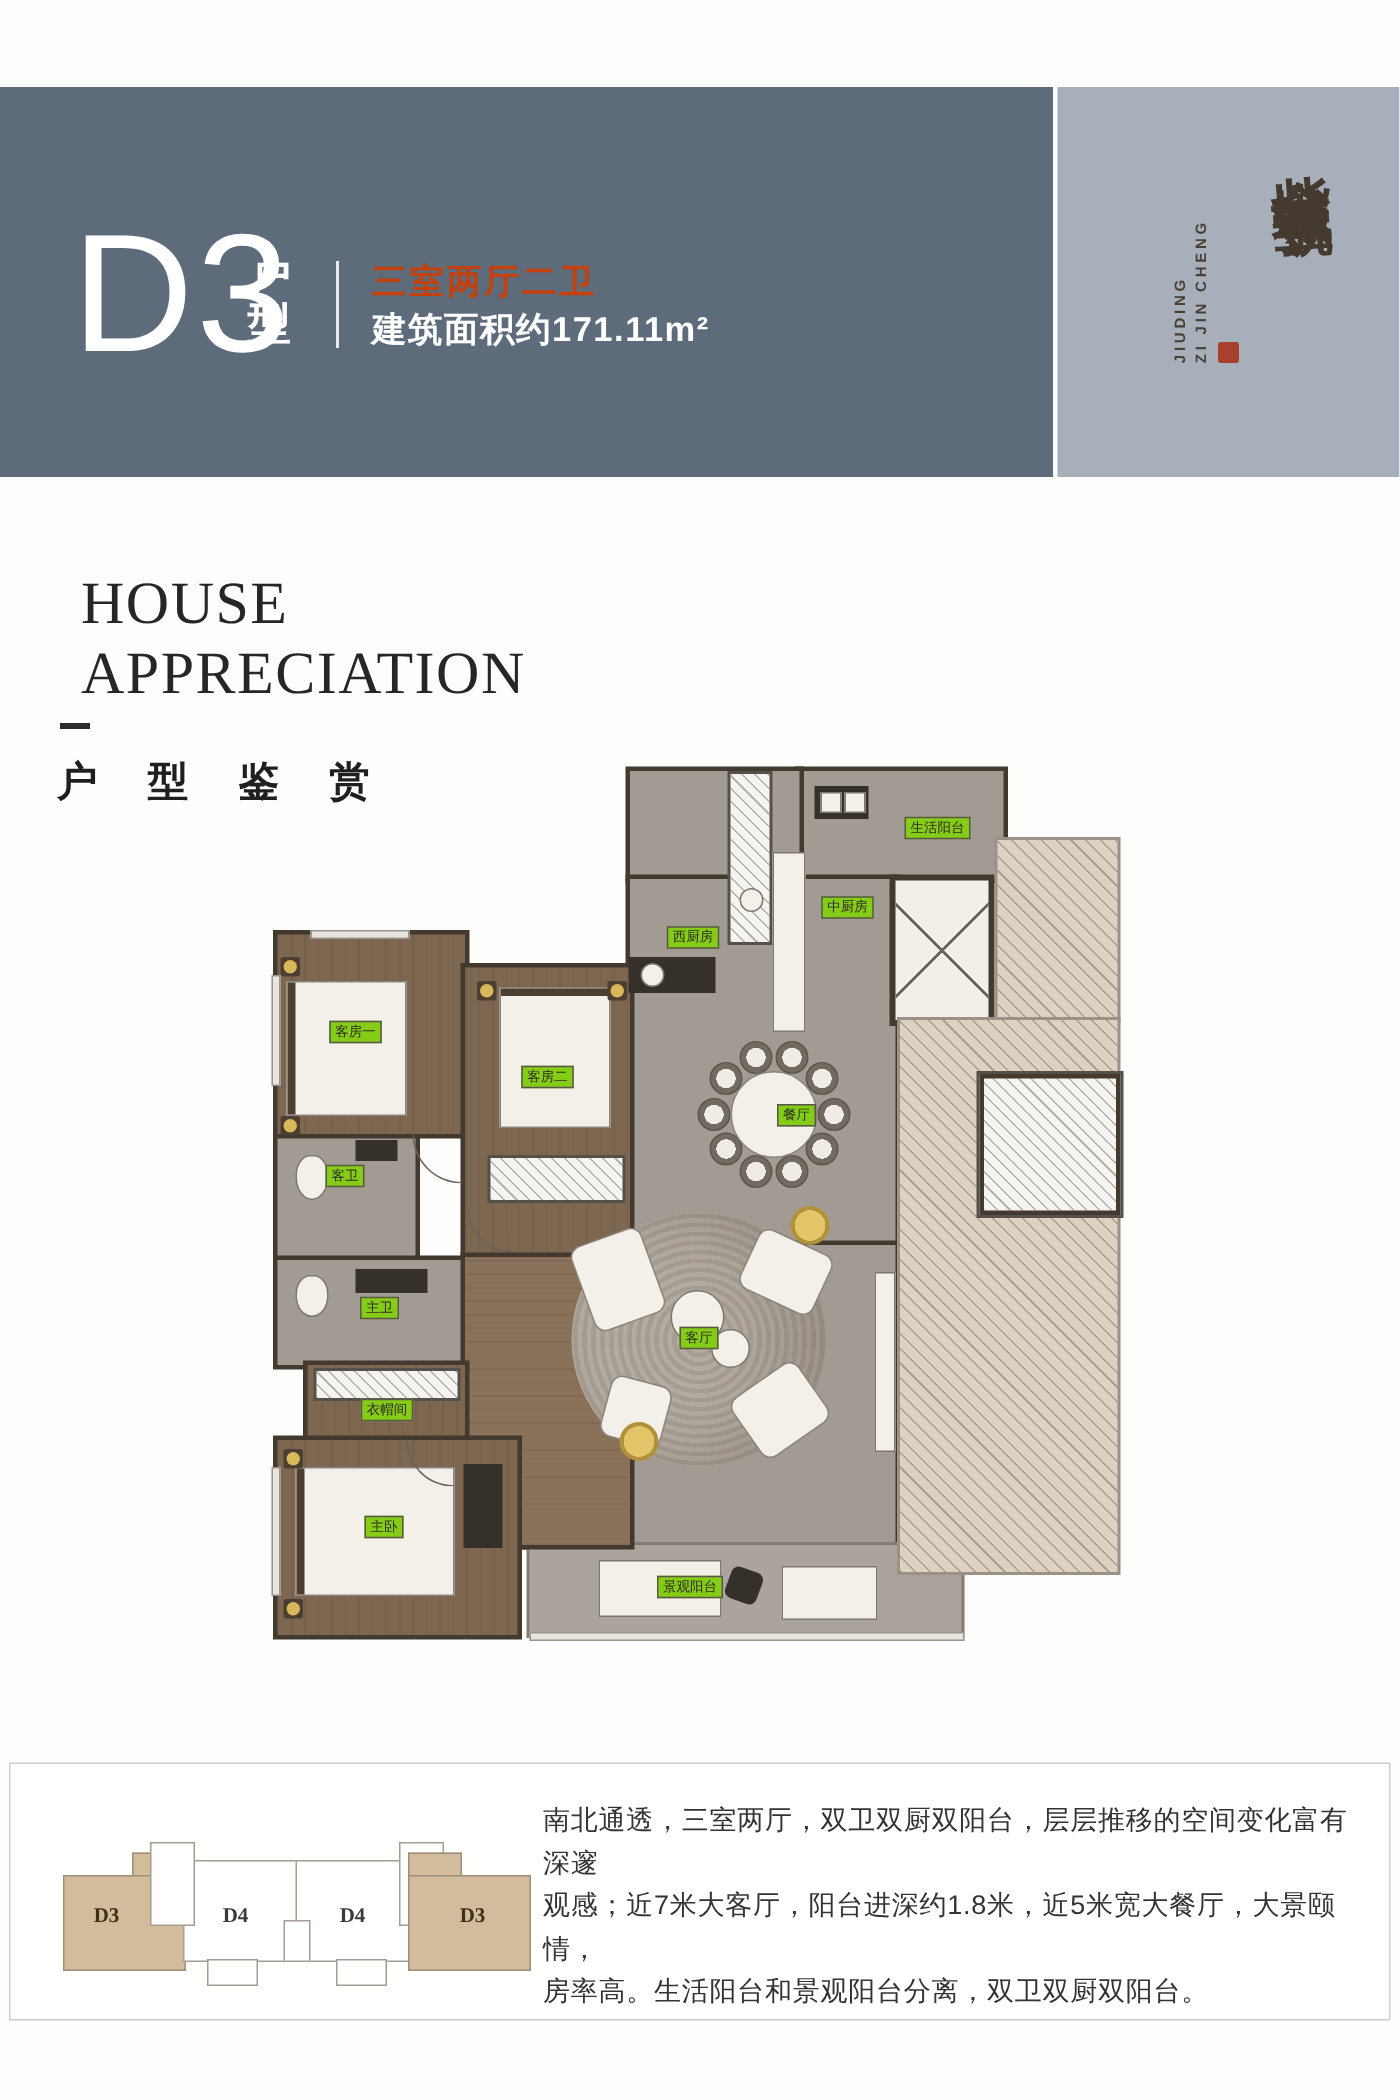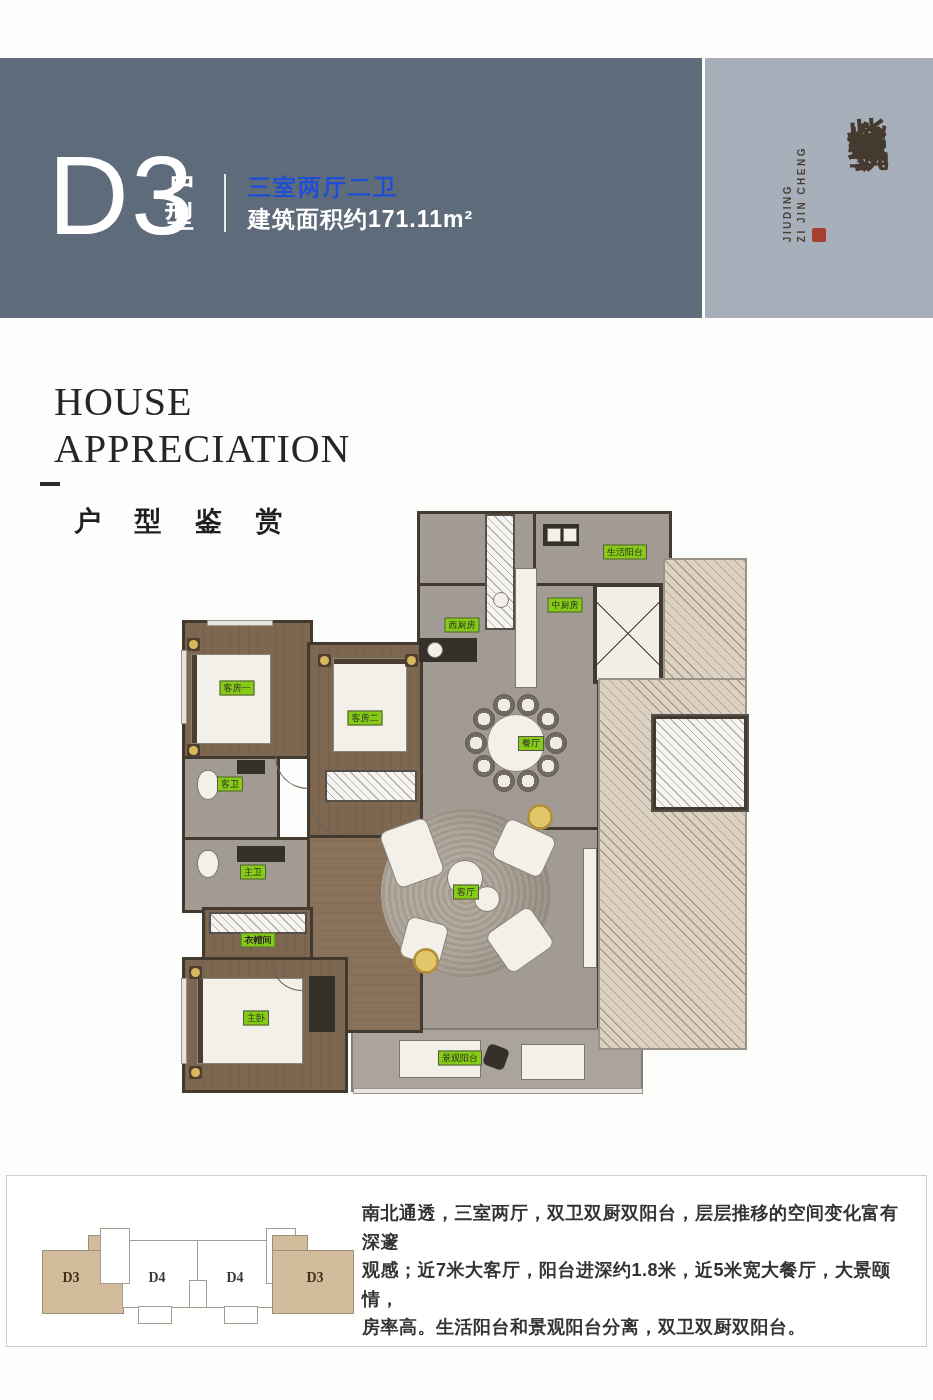--- a/index.html
+++ b/index.html
@@ -5,35 +5,35 @@
   html,body{margin:0;padding:0;}
   body{width:933px;height:1400px;position:relative;background:#fdfdfb;
        font-family:"Liberation Sans",sans-serif;overflow:hidden;}
   .abs{position:absolute;}
   
   .band-dark{left:0;top:58px;width:702px;height:260px;background:#5e6b7b;}
   .band-light{left:705px;top:58px;width:228px;height:260px;background:#a6afba;}
   .d3-big{left:48px;top:140px;color:#fff;font-size:112px;line-height:1;font-weight:300;letter-spacing:2px;}
   .unit-chars{left:165px;top:170px;color:#fff;font-size:29px;font-weight:700;line-height:31px;}
   .hdr-divider{left:224px;top:174px;width:2px;height:58px;background:rgba(255,255,255,.85);}
-  .hdr-spec{left:248px;top:172px;color:#1d4ed8;font-size:23px;font-weight:600;letter-spacing:2px;}
+  .hdr-spec{left:248px;top:172px;color:#c2410c;font-size:23px;font-weight:600;letter-spacing:2px;}
   .hdr-area{left:248px;top:204px;color:#fff;font-size:23px;font-weight:600;letter-spacing:1px;}
   
   .logo{left:768px;top:82px;width:150px;height:230px;}
   .logo-cjk{position:absolute;right:26px;top:2px;writing-mode:vertical-rl;
             font-family:"Liberation Serif",serif;font-weight:700;font-size:40px;
             letter-spacing:4px;color:#453a2f;transform:rotate(-4deg);}
   .logo-latin{position:absolute;left:14px;top:64px;display:flex;gap:3px;color:#4a3f33;}
   .logo-latin span{writing-mode:vertical-rl;transform:rotate(180deg);font-size:10px;
             letter-spacing:2.5px;font-weight:700;}
   .seal{position:absolute;left:44px;top:146px;width:14px;height:14px;background:#a7402c;border-radius:2px;}
   
   .ttl-en{left:38px;top:378px;font-family:"Liberation Serif",serif;color:#262626;font-size:40px;line-height:47px;letter-spacing:1px;margin-left:16px;}
   .ttl-dash{left:40px;top:482px;width:20px;height:4px;background:#2c2c2c;}
-  .ttl-cn{left:38px;top:503px;font-size:27px;font-weight:600;letter-spacing:13px;color:#1f1f1f;margin-left:36px;}
+  .ttl-cn{left:38px;top:503px;font-size:27px;font-weight:600;letter-spacing:13px;color:#1f1f1f;}
   
   #plan{left:175px;top:508px;width:570px;height:645px;}
   #plan .abs{position:absolute;}
   .g{background:#a29b94;box-shadow:0 0 0 3px #42392f;}
   .g2{background:#aba49c;box-shadow:0 0 0 2px #847d73;}
   .wd{background:#7e6751;background-image:repeating-linear-gradient(90deg,rgba(0,0,0,.07) 0 1px,transparent 1px 9px);box-shadow:0 0 0 3px #42392f;}
   .wdl{background:#8a7159;background-image:repeating-linear-gradient(0deg,rgba(0,0,0,.06) 0 1px,transparent 1px 9px);box-shadow:0 0 0 3px #42392f;}
   .hatchb{background:#ddd2c2;background-image:repeating-linear-gradient(45deg,rgba(110,98,82,.45) 0 1px,transparent 1px 7px);box-shadow:0 0 0 2px #9a9288;}
   .hatchw{background:#f6f4f0;background-image:repeating-linear-gradient(45deg,rgba(120,115,105,.5) 0 1px,transparent 1px 6px);box-shadow:0 0 0 2px #55504a;}
   .xbox{background:#f2efe9;box-shadow:0 0 0 4px #42392f;
@@ -55,21 +55,21 @@
   .bedside:after{content:"";position:absolute;inset:2px;border-radius:50%;background:#d8b85a;}
   .bed{background:#f3f0ea;border:1px solid #8a847c;z-index:10;}
   .hb{position:absolute;background:#4c3e31;}
   
   .foot-box{left:6px;top:1175px;width:919px;height:170px;border:1.5px solid #cdcdcd;background:#fffffe;}
   .plate{left:42px;top:1222px;width:290px;height:100px;}
   .plate .abs{position:absolute;}
   .pu-tan{background:#d3bc9c;border:1px solid #9b8f7c;}
   .pu-wht{background:#fff;border:1px solid #a39d93;}
   .pu-lbl{font-family:"Liberation Serif",serif;font-size:14px;font-weight:700;z-index:5;width:30px;text-align:center;}
-  .desc{left:362px;top:1199px;width:552px;font-size:18px;line-height:28.5px;color:#333;font-weight:700;letter-spacing:.5px;}
+  .desc{left:362px;top:1199px;width:552px;font-size:18px;line-height:28.5px;color:#333;font-weight:400;letter-spacing:.5px;}
 </style>
 </head>
 <body>
 
 <div class="abs band-dark"></div>
 <div class="abs band-light"></div>
 <div class="abs d3-big">D3</div>
 <div class="abs unit-chars">
   <div>户</div>
   <div>型</div>
@@ -187,21 +187,21 @@
   <div class="abs arc" style="left:137px;top:298px;width:28px;height:28px;"></div>
   <div class="abs arc" style="left:96px;top:452px;width:30px;height:30px;"></div>
 
   <div class="abs rlabel" style="left:450px;top:44px;">生活阳台</div>
   <div class="abs rlabel" style="left:390px;top:97px;">中厨房</div>
   <div class="abs rlabel" style="left:287px;top:117px;">西厨房</div>
   <div class="abs rlabel" style="left:62px;top:180px;">客房一</div>
   <div class="abs rlabel" style="left:190px;top:210px;">客房二</div>
   <div class="abs rlabel" style="left:55px;top:276px;">客卫</div>
   <div class="abs rlabel" style="left:78px;top:364px;">主卫</div>
-  <div class="abs rlabel" style="left:83px;top:432px;font-weight:bold;">衣帽间</div>
+  <div class="abs rlabel" style="left:83px;top:432px;">衣帽间</div>
   <div class="abs rlabel" style="left:291px;top:384px;">客厅</div>
   <div class="abs rlabel" style="left:81px;top:510px;">主卧</div>
   <div class="abs rlabel" style="left:285px;top:550px;">景观阳台</div>
 </div>
 
 <div class="abs foot-box"></div>
 <div class="abs plate">
   <div class="abs pu-tan" style="left:46px;top:13px;width:34px;height:15px;"></div>
   <div class="abs pu-tan" style="left:0;top:28px;width:80px;height:62px;"></div>
   <div class="abs pu-wht" style="left:80px;top:18px;width:75px;height:66px;"></div>

